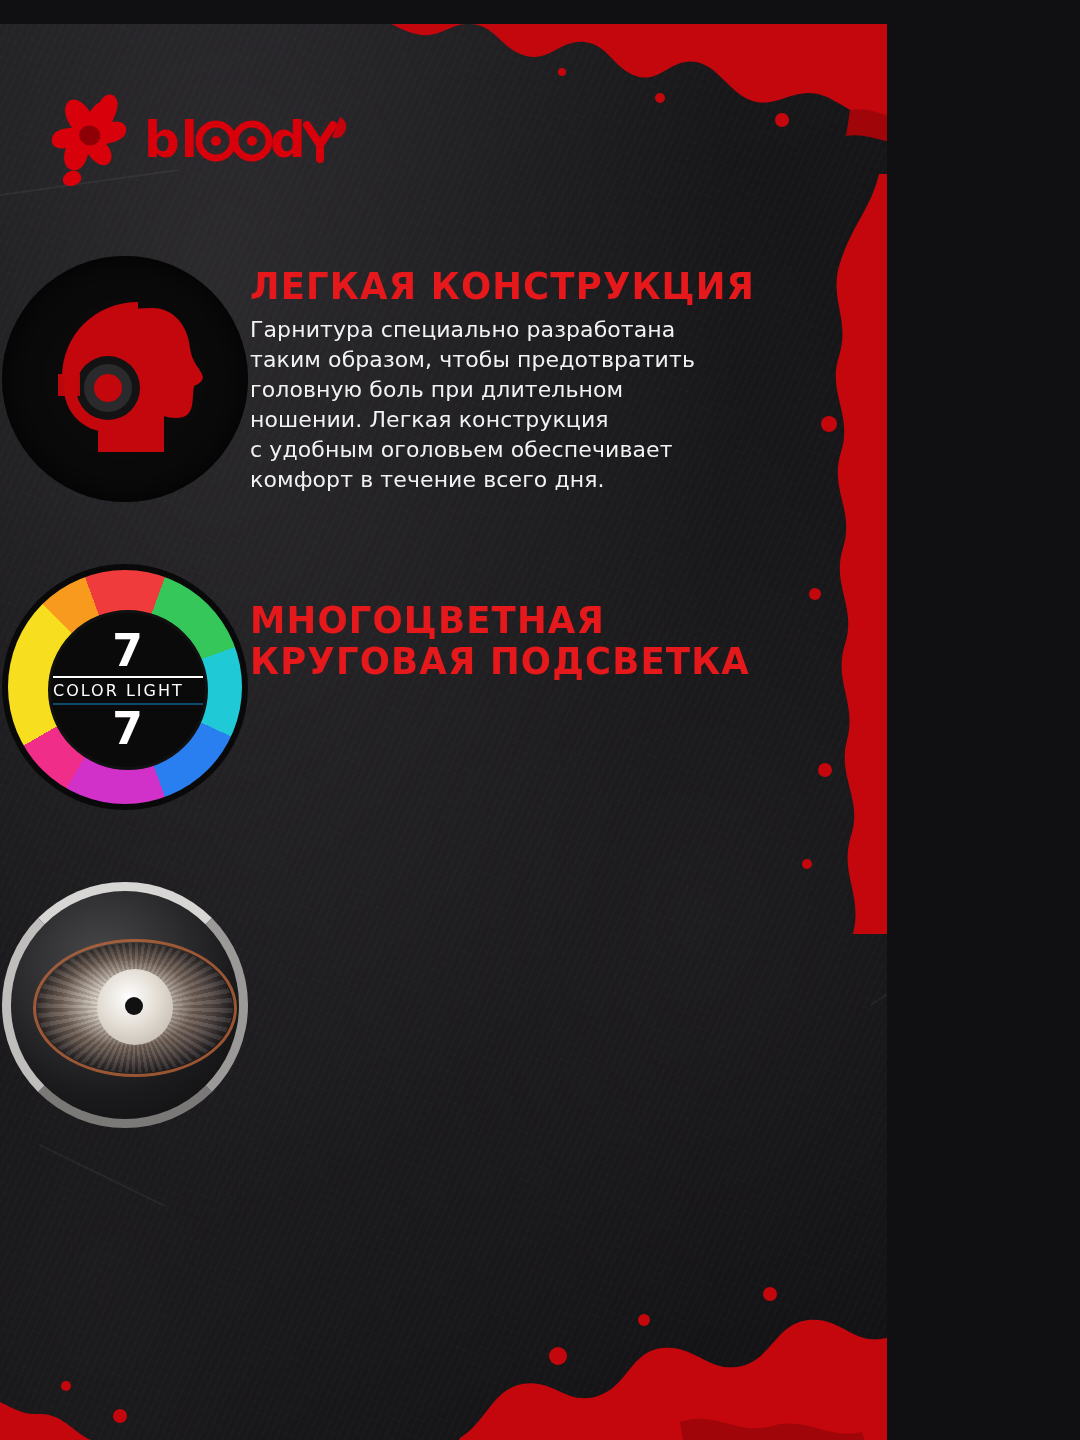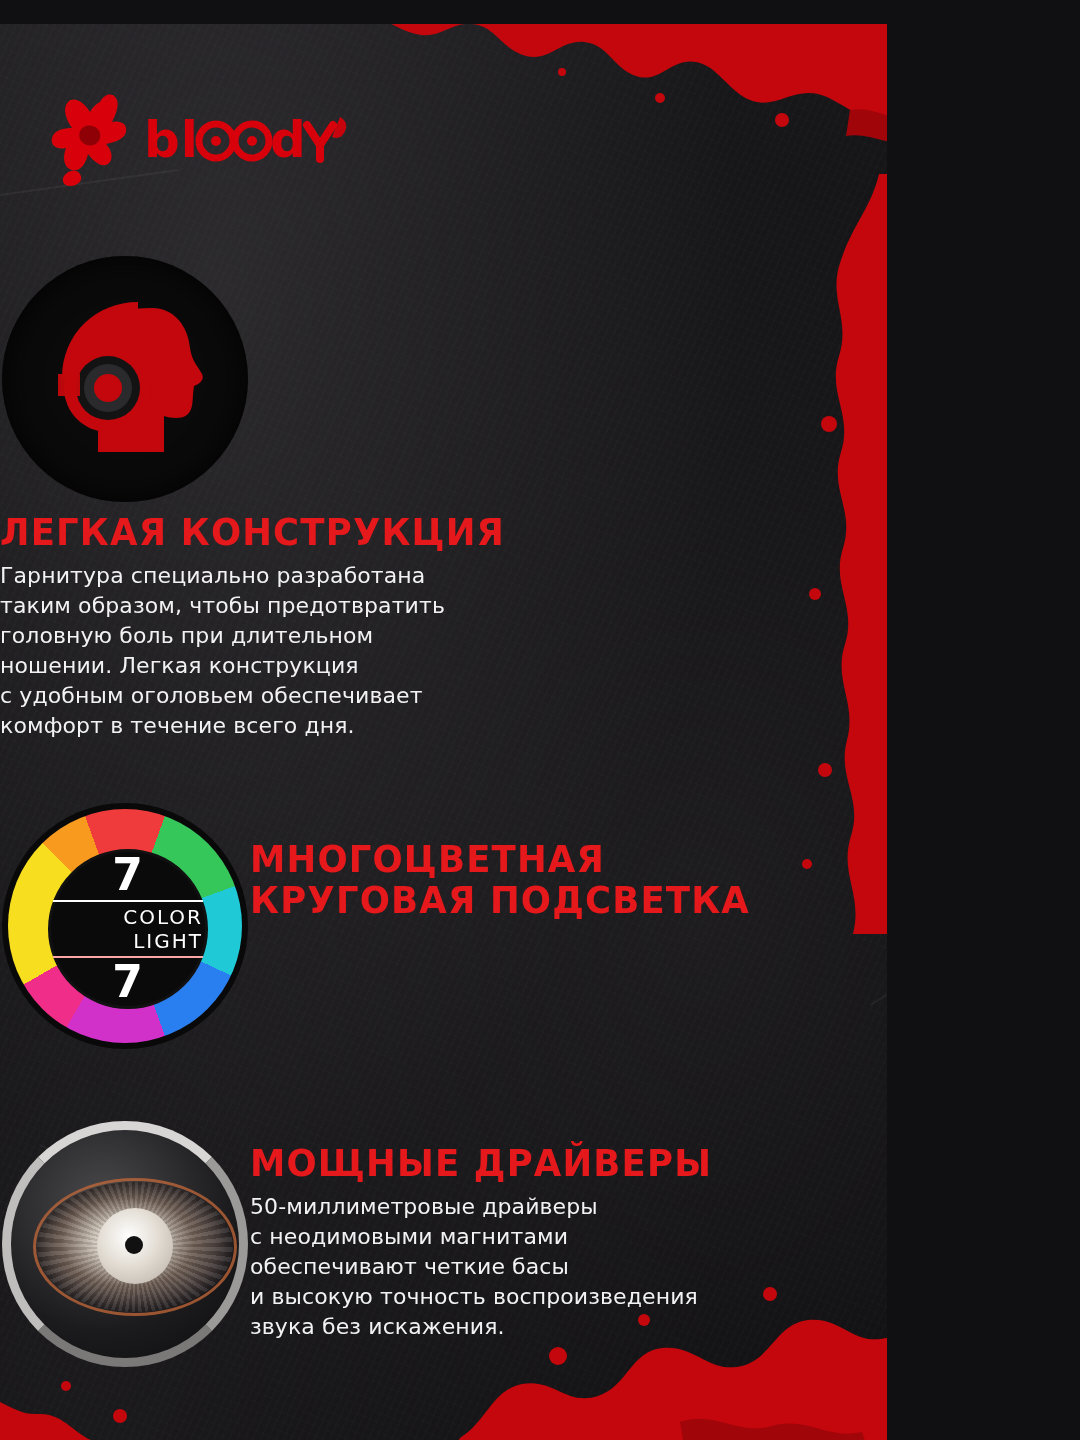--- a/index.html
+++ b/index.html
@@ -128,21 +128,21 @@
     color: #f2f2f2;
     font-family: "DejaVu Sans", sans-serif;
     font-size: 22px;
     line-height: 1.36;
     margin: 0;
     white-space: pre-line;
     letter-spacing: 0.1px;
   }
 
   
-  #feature-0 { margin-top: 0px; flex-direction: column; }
+  #feature-0 { margin-top: 0px; }
   #feature-1 { margin-top: 62px; }
   #feature-2 { margin-top: 72px; }
   #feature-1 .text-wrap { padding-top: 36px; }
   #feature-2 .text-wrap { padding-top: 22px; }
 
   
   .icon-circle {
     width: 246px;
     height: 246px;
     border-radius: 50%;
@@ -191,27 +191,27 @@
   }
   .ring-seven-top {
     font-family: "DejaVu Sans", sans-serif;
     font-weight: bold;
     font-size: 44px;
     line-height: 0.92;
     letter-spacing: 1px;
   }
   .ring-label {
     font-family: "DejaVu Sans", sans-serif;
-    font-size: 20px;
+    font-size: 16px;
     letter-spacing: 2px;
     border-top: 2px solid #fff;
-    border-bottom: 2px solid #fca5a5;
+    border-bottom: 2px solid #0c4a6e;
     padding: 3px 0 3px 0;
     width: 150px;
-    text-align: right;
+    text-align: left;
     margin: 4px 0;
   }
   .ring-seven-bottom {
     font-family: "DejaVu Sans", sans-serif;
     font-weight: bold;
     font-size: 44px;
     line-height: 0.92;
     letter-spacing: 1px;
   }
 
@@ -385,24 +385,16 @@
     <div class="feature" id="feature-2">
       <div class="icon-wrap">
         <div class="icon-circle icon-driver">
           <div class="driver-rim"></div>
           <div class="driver-cone">
             <div class="driver-dome"></div>
             <div class="driver-dot"></div>
           </div>
         </div>
       </div>
-      <div class="text-wrap">
-        <h2 class="feature-title">МОЩНЫЕ ДРАЙВЕРЫ</h2>
-        <p class="feature-body">50-миллиметровые драйверы
-с неодимовыми магнитами
-обеспечивают четкие басы
-и высокую точность воспроизведения
-звука без искажения.</p>
-      </div>
     </div>
 
   </div>
 </div>
 
 </body></html>

